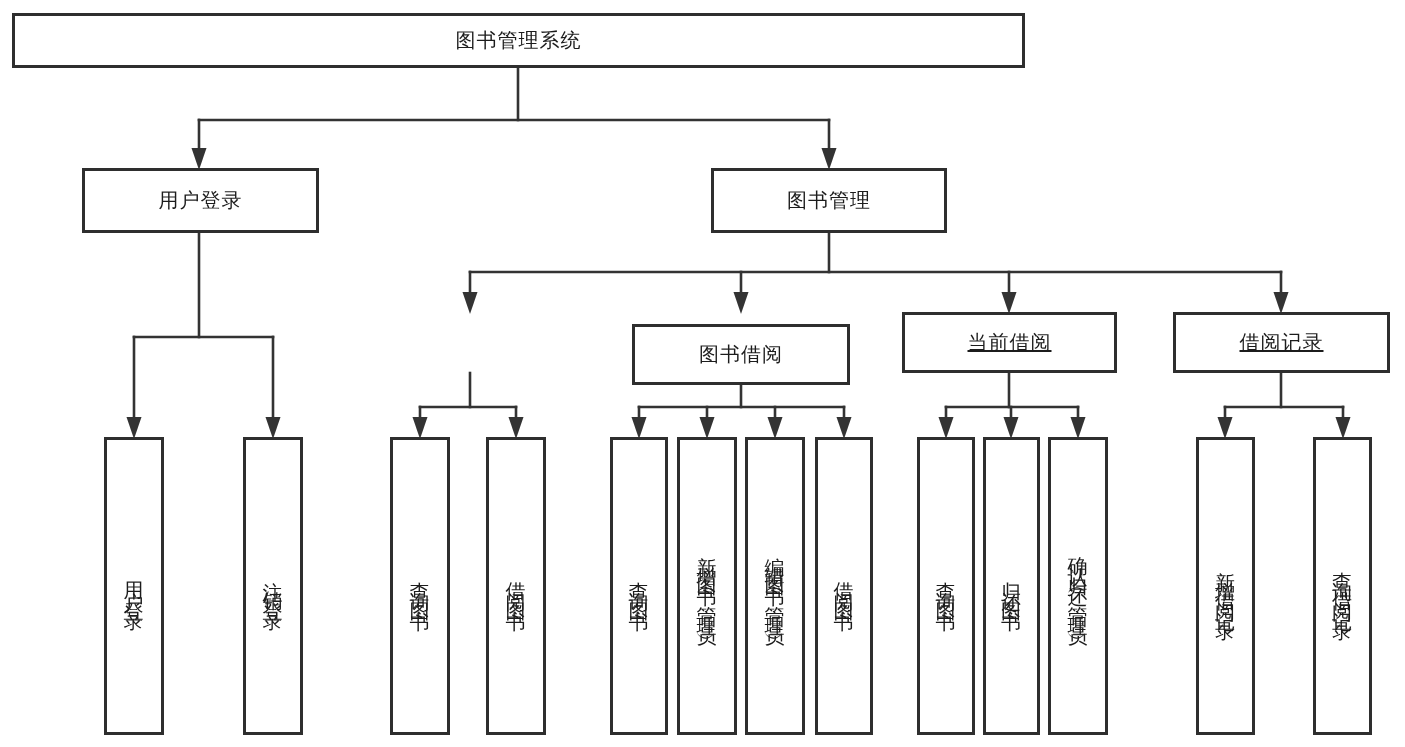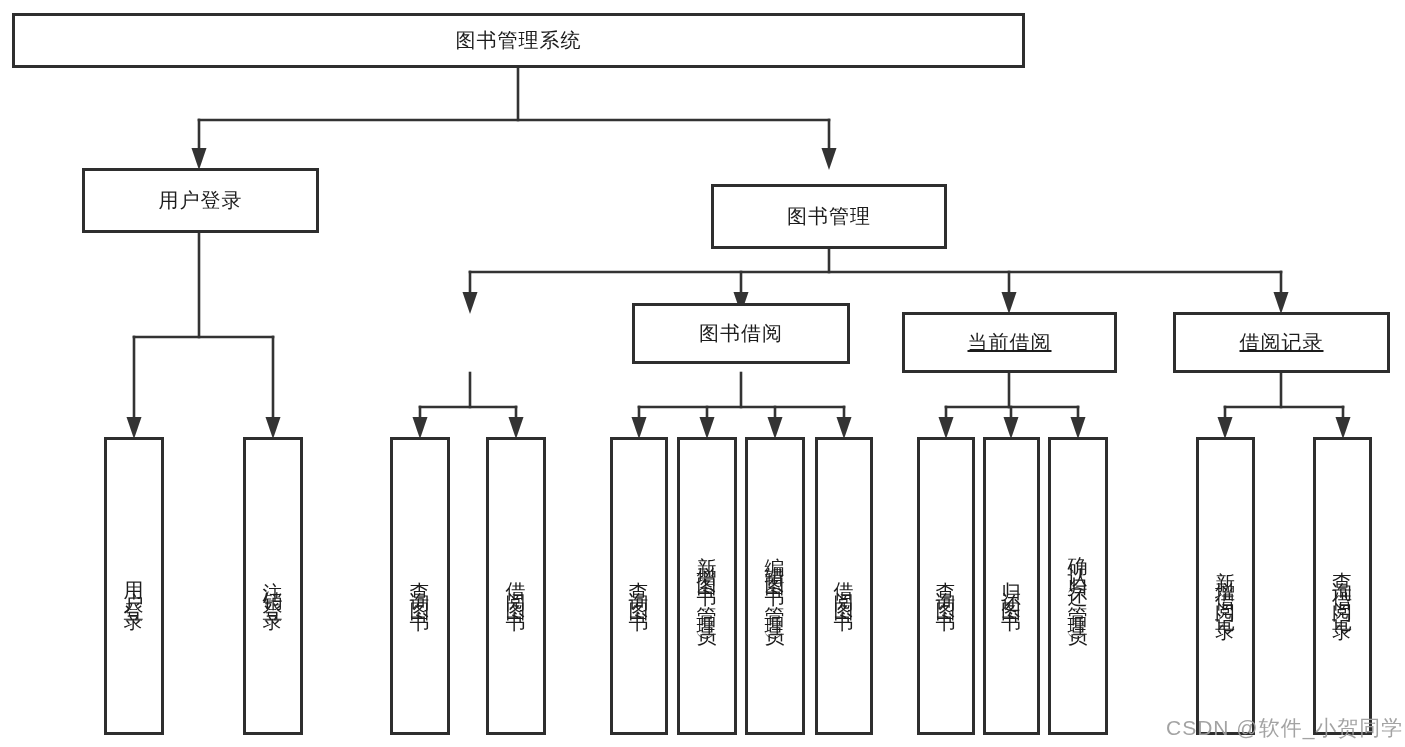--- a/index.html
+++ b/index.html
@@ -123,25 +123,25 @@
     </g>
   </svg>
 
   <div class="node root-box">
     <span class="lbl">图书管理系统</span>
   </div>
 
   <div class="node" style="left:82px;top:168px;width:237px;height:65px;">
     <span class="lbl">用户登录</span>
   </div>
-  <div class="node" style="left:711px;top:168px;width:236px;height:65px;margin-top:16px;">
+  <div class="node" style="left:711px;top:168px;width:236px;height:65px;">
     <span class="lbl">图书管理</span>
   </div>
 
-  <div class="node" style="left:632px;top:303px;width:218px;height:61px;justify-content:center;">
+  <div class="node" style="left:632px;top:324px;width:218px;height:61px;justify-content:center;">
     <span class="lbl">图书借阅</span>
   </div>
   <div class="node" style="left:902px;top:312px;width:215px;height:61px;text-decoration:underline;">
     <span class="lbl">当前借阅</span>
   </div>
   <div class="node" style="left:1173px;top:312px;width:217px;height:61px;text-decoration:underline;">
     <span class="lbl">借阅记录</span>
   </div>
 
   <div class="node leaf" style="left:104px;top:437px;width:60px;height:298px;">
@@ -181,15 +181,14 @@
     <span class="lbl">确认归还（管理员）</span>
   </div>
 
   <div class="node leaf" style="left:1196px;top:437px;width:59px;height:298px;">
     <span class="lbl">新增借阅记录</span>
   </div>
   <div class="node leaf" style="left:1313px;top:437px;width:59px;height:298px;">
     <span class="lbl">查询借阅记录</span>
   </div>
 
-  <div class="watermark">CSDN @软件_小贺同学</div>
 
 </div>
 
 </body></html>

